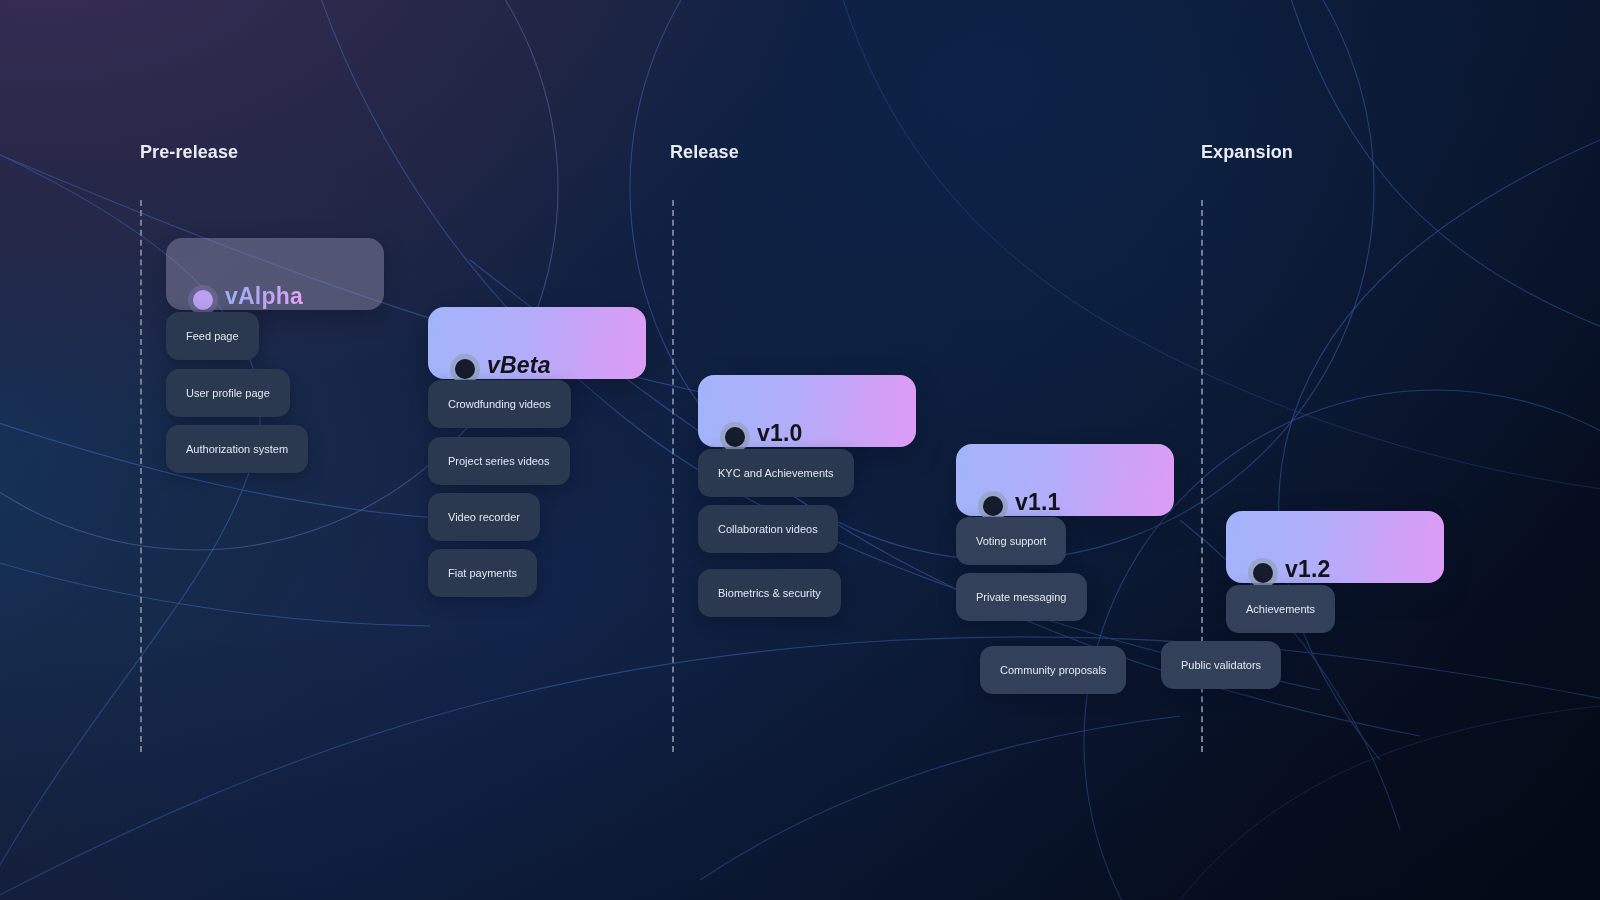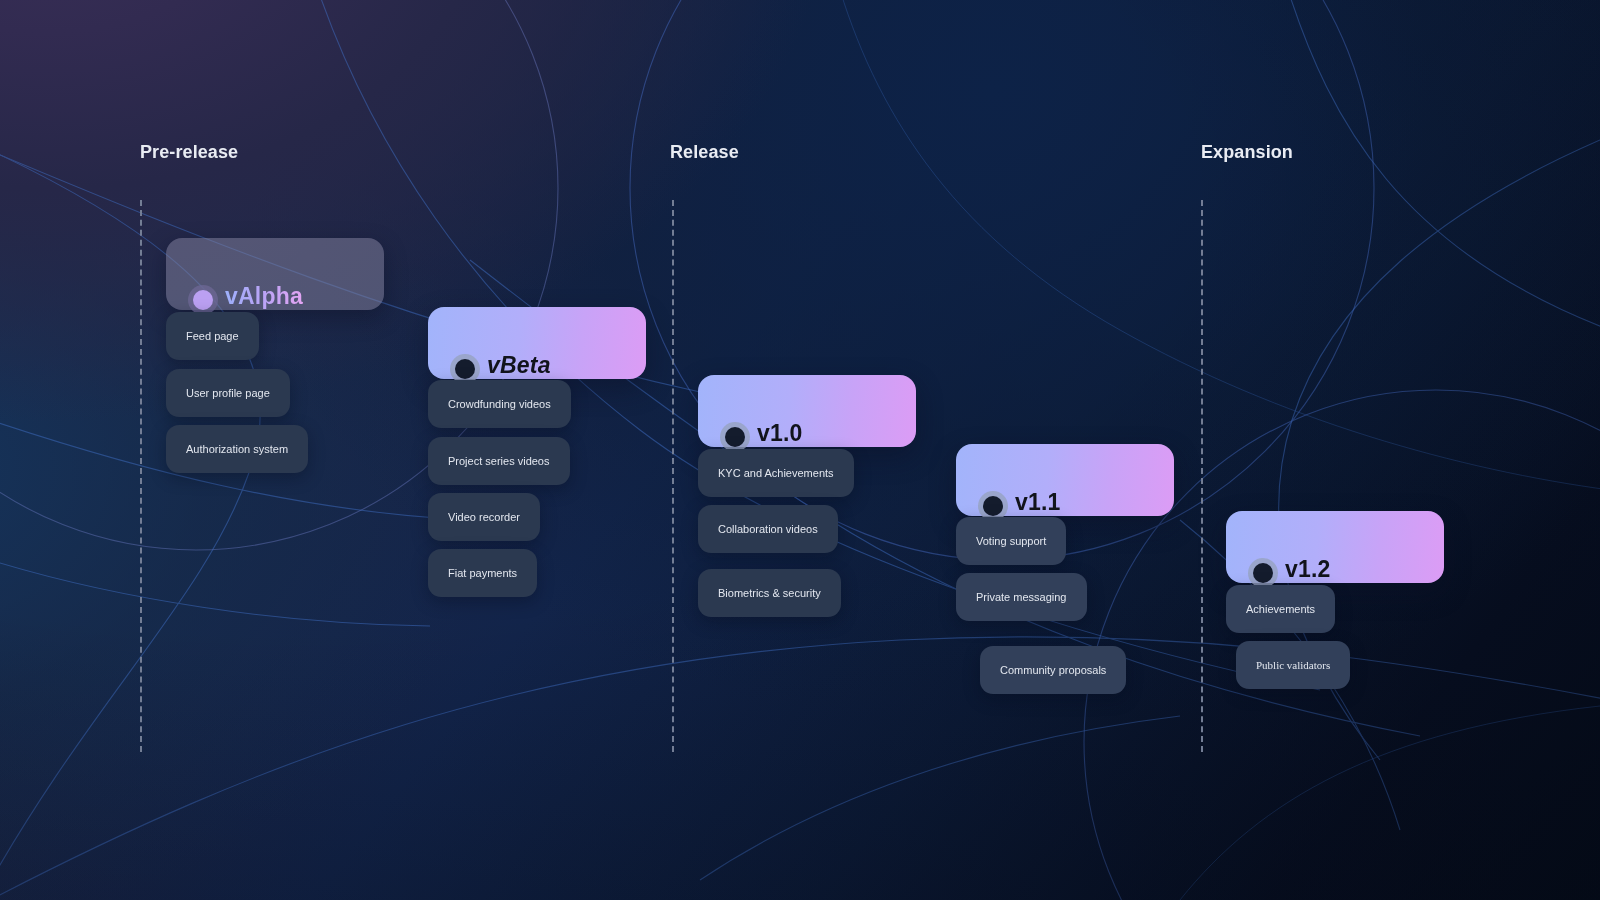--- a/index.html
+++ b/index.html
@@ -167,15 +167,15 @@
         <span class="vlabel">v1.1</span>
       </div>
       <div class="pill lite" style="left: 956px; top: 517px;">Voting support</div>
       <div class="pill lite" style="left: 956px; top: 573px;">Private messaging</div>
       <div class="pill lite" style="left: 980px; top: 629px; margin-top: 17px;">Community proposals</div>
       <div class="vcard grad" style="left: 1226px; top: 511px; width: 218px;">
         <span class="vdot dark"></span>
         <span class="vlabel">v1.2</span>
       </div>
       <div class="pill lite" style="left: 1226px; top: 585px;">Achievements</div>
-      <div class="pill lite" style="left: 1236px; top: 641px; font-family: Liberation Serif, serif;">Public validators</div>
+      <div class="pill lite" style="left: 1161px; top: 641px;">Public validators</div>
     </div>
 </div>
 
 </body></html>

